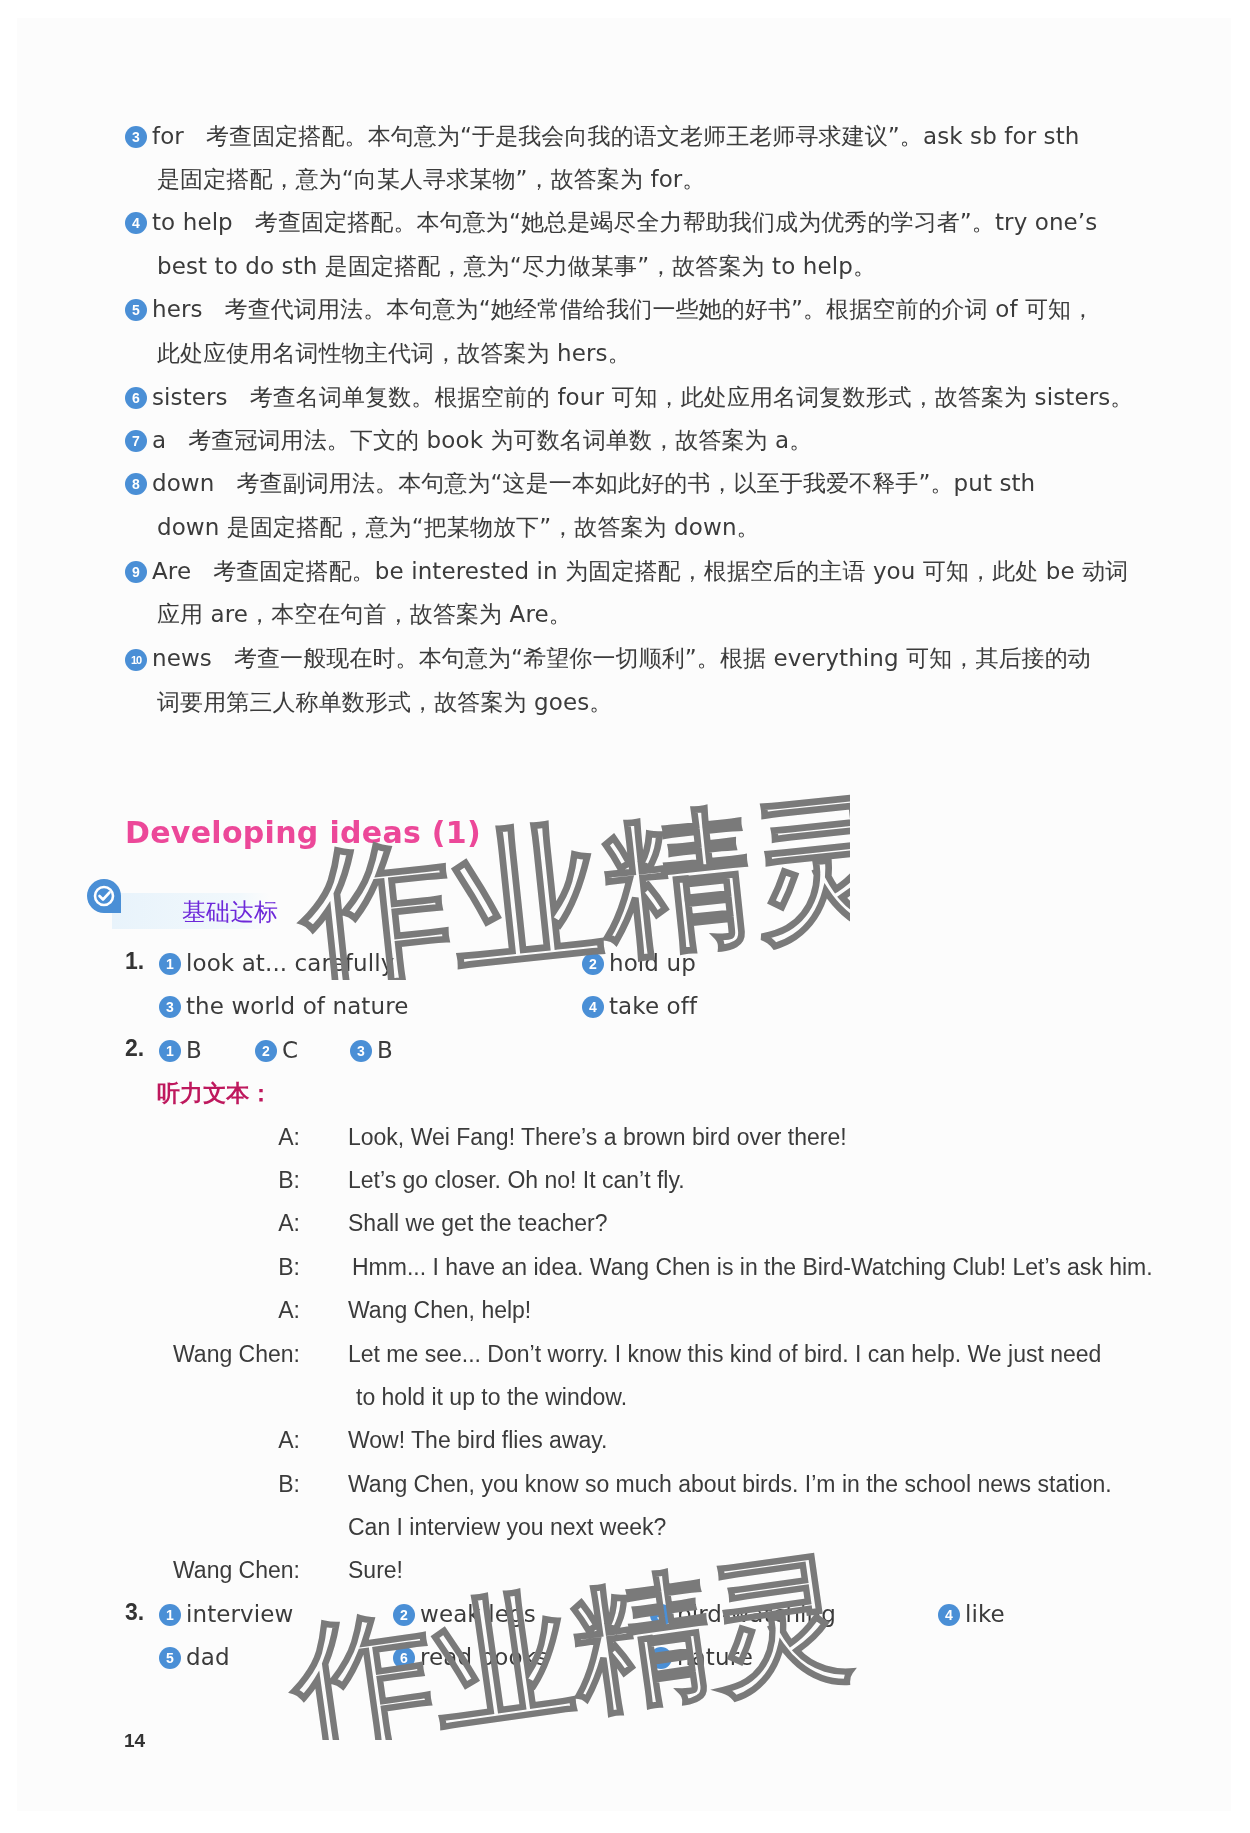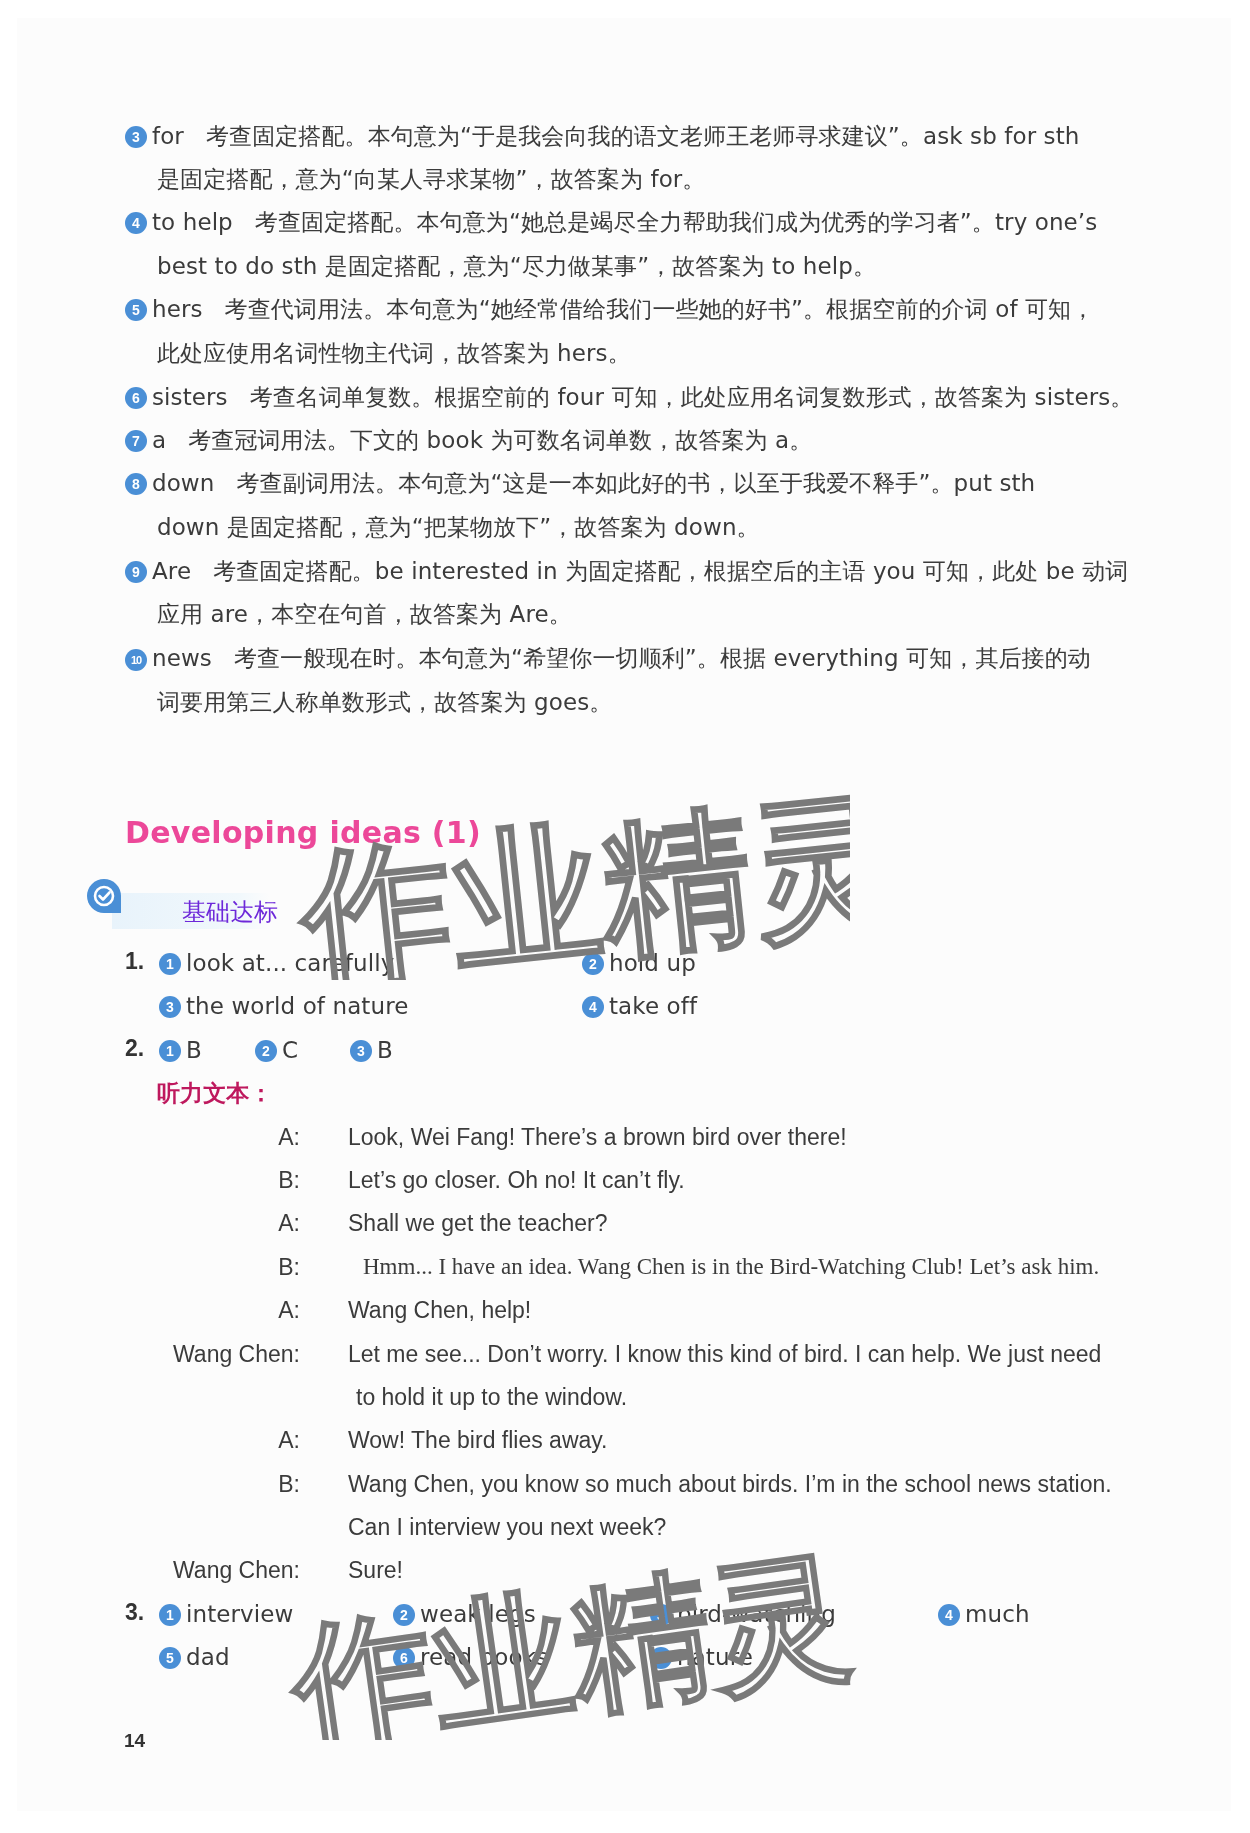--- a/index.html
+++ b/index.html
@@ -135,21 +135,21 @@
     <div class="abs dlg" style="left:0;top:1165px;width:1250px;">
       <span class="spk" style="left:110px;">B:</span>
       <span class="abs" style="left:268px;">Let’s go closer. Oh no! It can’t fly.</span>
     </div>
     <div class="abs dlg" style="left:0;top:1208px;width:1250px;">
       <span class="spk" style="left:110px;">A:</span>
       <span class="abs" style="left:268px;">Shall we get the teacher?</span>
     </div>
     <div class="abs dlg" style="left:0;top:1252px;width:1250px;">
       <span class="spk" style="left:110px;">B:</span>
-      <span class="abs" style="left:283px;font-family:Liberation Serif, serif;">Hmm... I have an idea. Wang Chen is in the Bird-Watching Club! Let’s ask him.</span>
+      <span class="abs" style="left:272px;">Hmm... I have an idea. Wang Chen is in the Bird-Watching Club! Let’s ask him.</span>
     </div>
     <div class="abs dlg" style="left:0;top:1295px;width:1250px;">
       <span class="spk" style="left:110px;">A:</span>
       <span class="abs" style="left:268px;">Wang Chen, help!</span>
     </div>
     <div class="abs dlg" style="left:0;top:1339px;width:1250px;">
       <span class="spk" style="left:110px;">Wang Chen:</span>
       <span class="abs" style="left:268px;">Let me see... Don’t worry. I know this kind of bird. I can help. We just need</span>
     </div>
     <div class="abs dlg" style="left:0;top:1382px;width:1250px;">
@@ -180,21 +180,21 @@
   <div class="abs line" style="left:119px;top:1599px;">
     <span class="badge">1</span><span>interview</span>
   </div>
   <div class="abs line" style="left:353px;top:1599px;">
     <span class="badge">2</span><span>weak legs</span>
   </div>
   <div class="abs line" style="left:610px;top:1599px;">
     <span class="badge">3</span><span>bird-watching</span>
   </div>
   <div class="abs line" style="left:898px;top:1599px;">
-    <span class="badge">4</span><span>much</span>
+    <span class="badge">4</span><span>like</span>
   </div>
   <div class="abs line" style="left:119px;top:1642px;">
     <span class="badge">5</span><span>dad</span>
   </div>
   <div class="abs line" style="left:353px;top:1642px;">
     <span class="badge">6</span><span>read books</span>
   </div>
   <div class="abs line" style="left:610px;top:1642px;">
     <span class="badge">7</span><span>nature</span>
   </div>

